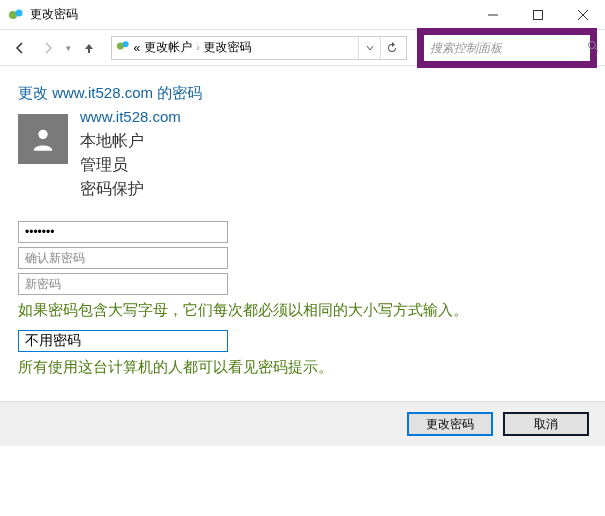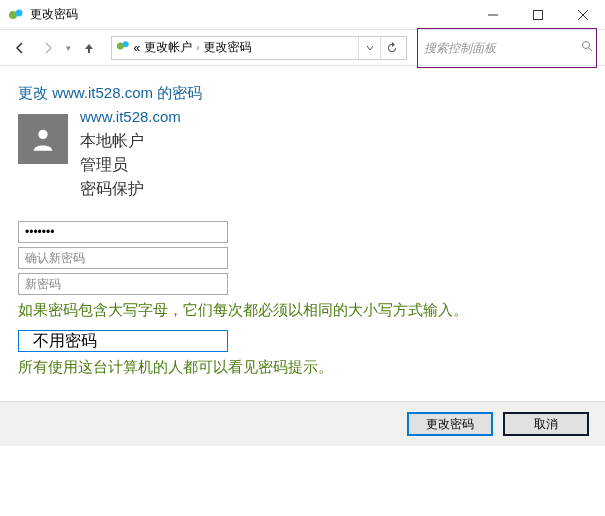--- a/index.html
+++ b/index.html
@@ -71,21 +71,21 @@
 }
 .addr-btn {
   width: 22px; height: 22px;
   display: flex; align-items: center; justify-content: center;
   border-left: 1px solid #ddd;
   color: #555;
 }
 .search-box {
   width: 180px;
   height: 40px;
-  border: 1px solid #701a75;
+  border: 7px solid #701a75;
   display: flex;
   align-items: center;
   padding: 8px 6px;
 }
 .search-box input {
   border: none;
   outline: none;
   flex: 1;
   font-size: 12px;
   font-style: italic;
@@ -135,22 +135,22 @@
 .pw-input::placeholder { color: #888; }
 .hint-text {
   font-size: 15px;
   color: #4d7c0f;
   margin: 6px 0 10px 0;
 }
 .hint-input {
   width: 210px;
   height: 22px;
   border: 1px solid #0078d7;
-  padding: 0 14px;
-  font-size: 16px;
+  padding: 0 6px;
+  font-size: 14px;
   display: block;
   outline: none;
 }
 
 .footer {
   position: absolute;
   bottom: 70px;
   left: 0; right: 0;
   border-top: 1px solid #ddd;
   padding: 10px 16px;

